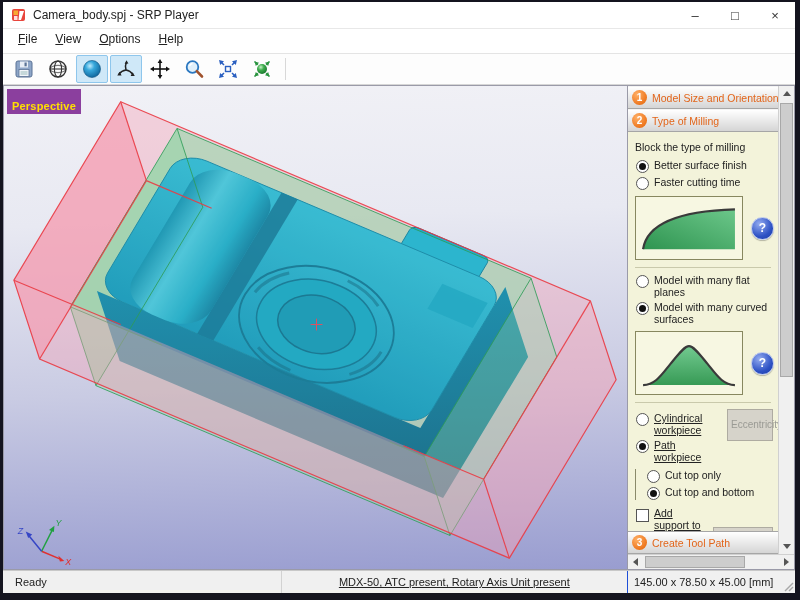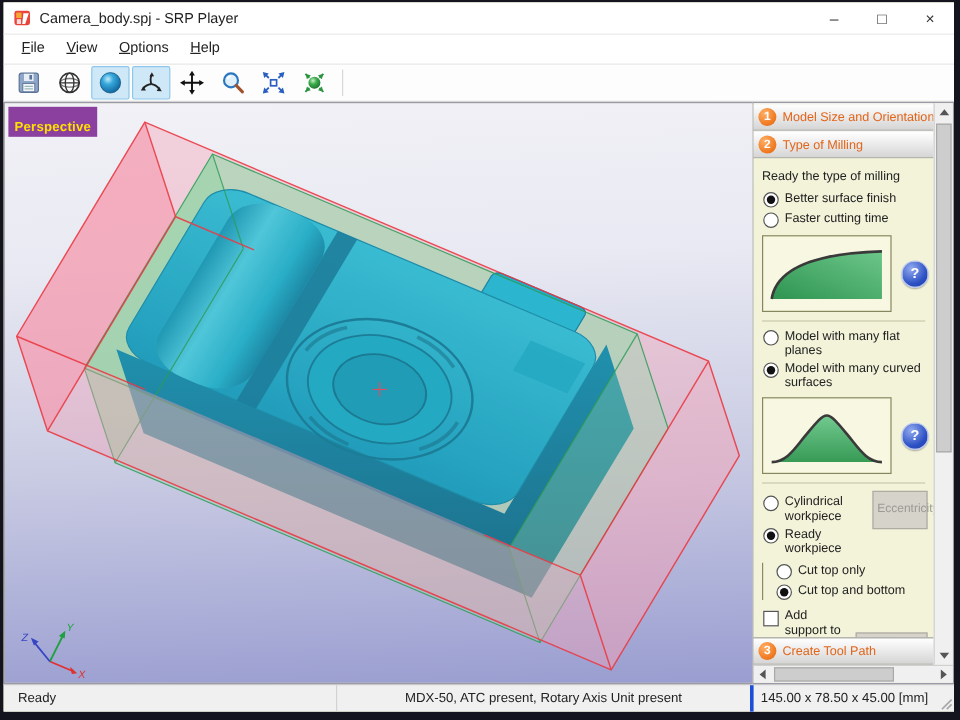--- a/index.html
+++ b/index.html
@@ -55,40 +55,40 @@
     background:radial-gradient(circle at 35% 28%,#93abf0,#2d51c4 62%,#1c3ba2);
     border:1px solid #b9c6ee;color:#fff;font-size:12px;font-weight:bold;
     display:flex;align-items:center;justify-content:center;box-shadow:0 1px 1px rgba(0,0,0,.25);}
   .divider{border-top:1px solid #c9c9ab;margin:7px 2px 6px 0;}
   .subopts{border-left:1px solid #8a8a6a;padding-left:10px;}
   .dbtn{background:#d6d3ca;border:1px solid #aeaba1;color:#9a9a94;font-size:10px;text-align:center;
     padding:2px 3px;line-height:1.15;font-family:"Liberation Sans",sans-serif;}
   .ebtn{width:46px;height:32px;margin-left:4px;flex:0 0 auto;}
   .editbtn{width:60px;height:18px;margin-left:4px;flex:0 0 auto;margin-top:23px;}
   .wprow{display:flex;align-items:flex-start;}
-  .wpleft{flex:1;min-width:0;}
+  .wpleft{flex:1;min-width:0;text-decoration:underline;}
 
   
   .vscroll{width:15px;flex:0 0 auto;background:#f0f0f0;border-left:1px solid #d0d0d0;display:flex;flex-direction:column;}
   .varrow{height:15px;display:flex;align-items:center;justify-content:center;flex:0 0 auto;}
   .vtrack{flex:1;position:relative;}
   .vthumb{position:absolute;left:1px;right:1px;top:2px;height:62%;background:#cdcdcd;border:1px solid #a8a8a8;}
   .tri-up{width:0;height:0;border-left:4px solid transparent;border-right:4px solid transparent;border-bottom:5px solid #555;}
   .tri-dn{width:0;height:0;border-left:4px solid transparent;border-right:4px solid transparent;border-top:5px solid #555;}
   .tri-l{width:0;height:0;border-top:4px solid transparent;border-bottom:4px solid transparent;border-right:5px solid #555;}
   .tri-r{width:0;height:0;border-top:4px solid transparent;border-bottom:4px solid transparent;border-left:5px solid #555;}
   .hscroll{height:14px;flex:0 0 auto;background:#f0f0f0;border-top:1px solid #d0d0d0;display:flex;align-items:center;}
   .harrow{width:15px;height:100%;display:flex;align-items:center;justify-content:center;flex:0 0 auto;}
   .htrack{flex:1;position:relative;height:100%;}
   .hthumb{position:absolute;top:1px;bottom:1px;left:2px;width:72%;background:#cdcdcd;border:1px solid #a8a8a8;}
 
   
   .statusbar{height:22px;flex:0 0 auto;background:#f0f0f0;border-top:1px solid #c8c8c8;display:flex;align-items:center;font-size:11px;color:#222;}
   .scell-l{flex:1;padding-left:12px;border-right:1px solid #d2d2d2;height:100%;display:flex;align-items:center;}
-  .scell-m{flex:1.3;text-align:right;border-right:3px solid #1d4ed8;height:100%;display:flex;align-items:center;justify-content:center;white-space:nowrap;}
+  .scell-m{flex:1.3;text-align:right;border-right:1px solid #1d4ed8;height:100%;display:flex;align-items:center;justify-content:center;white-space:nowrap;text-decoration:underline;}
   .scell-r{width:167px;flex:0 0 auto;height:100%;display:flex;align-items:center;padding-left:6px;box-sizing:border-box;position:relative;}
   .grip{position:absolute;right:1px;bottom:1px;}
 </style>
 </head>
 <body>
 
 <div class="frame">
 <div class="window">
 
   <div class="titlebar">
@@ -320,21 +320,21 @@
           <div class="phead">
             <span class="badge">1</span>
             <span class="ptitle">Model Size and Orientation</span>
           </div>
           <div class="phead">
             <span class="badge">2</span>
             <span class="ptitle">Type of Milling</span>
           </div>
 
           <div class="pcontent">
-            <div class="prompt">Ready the type of milling</div>
+            <div class="prompt">Block the type of milling</div>
 
             <div class="optrow">
               <span class="radio checked"></span>
               <span>Better surface finish</span>
             </div>
             <div class="optrow">
               <span class="radio"></span>
               <span>Faster cutting time</span>
             </div>
 
@@ -384,21 +384,21 @@
             <div class="divider"></div>
 
             <div class="wprow">
               <div class="wpleft">
                 <div class="optrow">
                   <span class="radio"></span>
                   <span>Cylindrical workpiece</span>
                 </div>
                 <div class="optrow">
                   <span class="radio checked"></span>
-                  <span>Ready workpiece</span>
+                  <span>Path workpiece</span>
                 </div>
               </div>
               <button class="dbtn ebtn" disabled="">Eccentricity...</button>
             </div>
 
             <div class="subopts">
               <div class="optrow">
                 <span class="radio"></span>
                 <span>Cut top only</span>
               </div>

